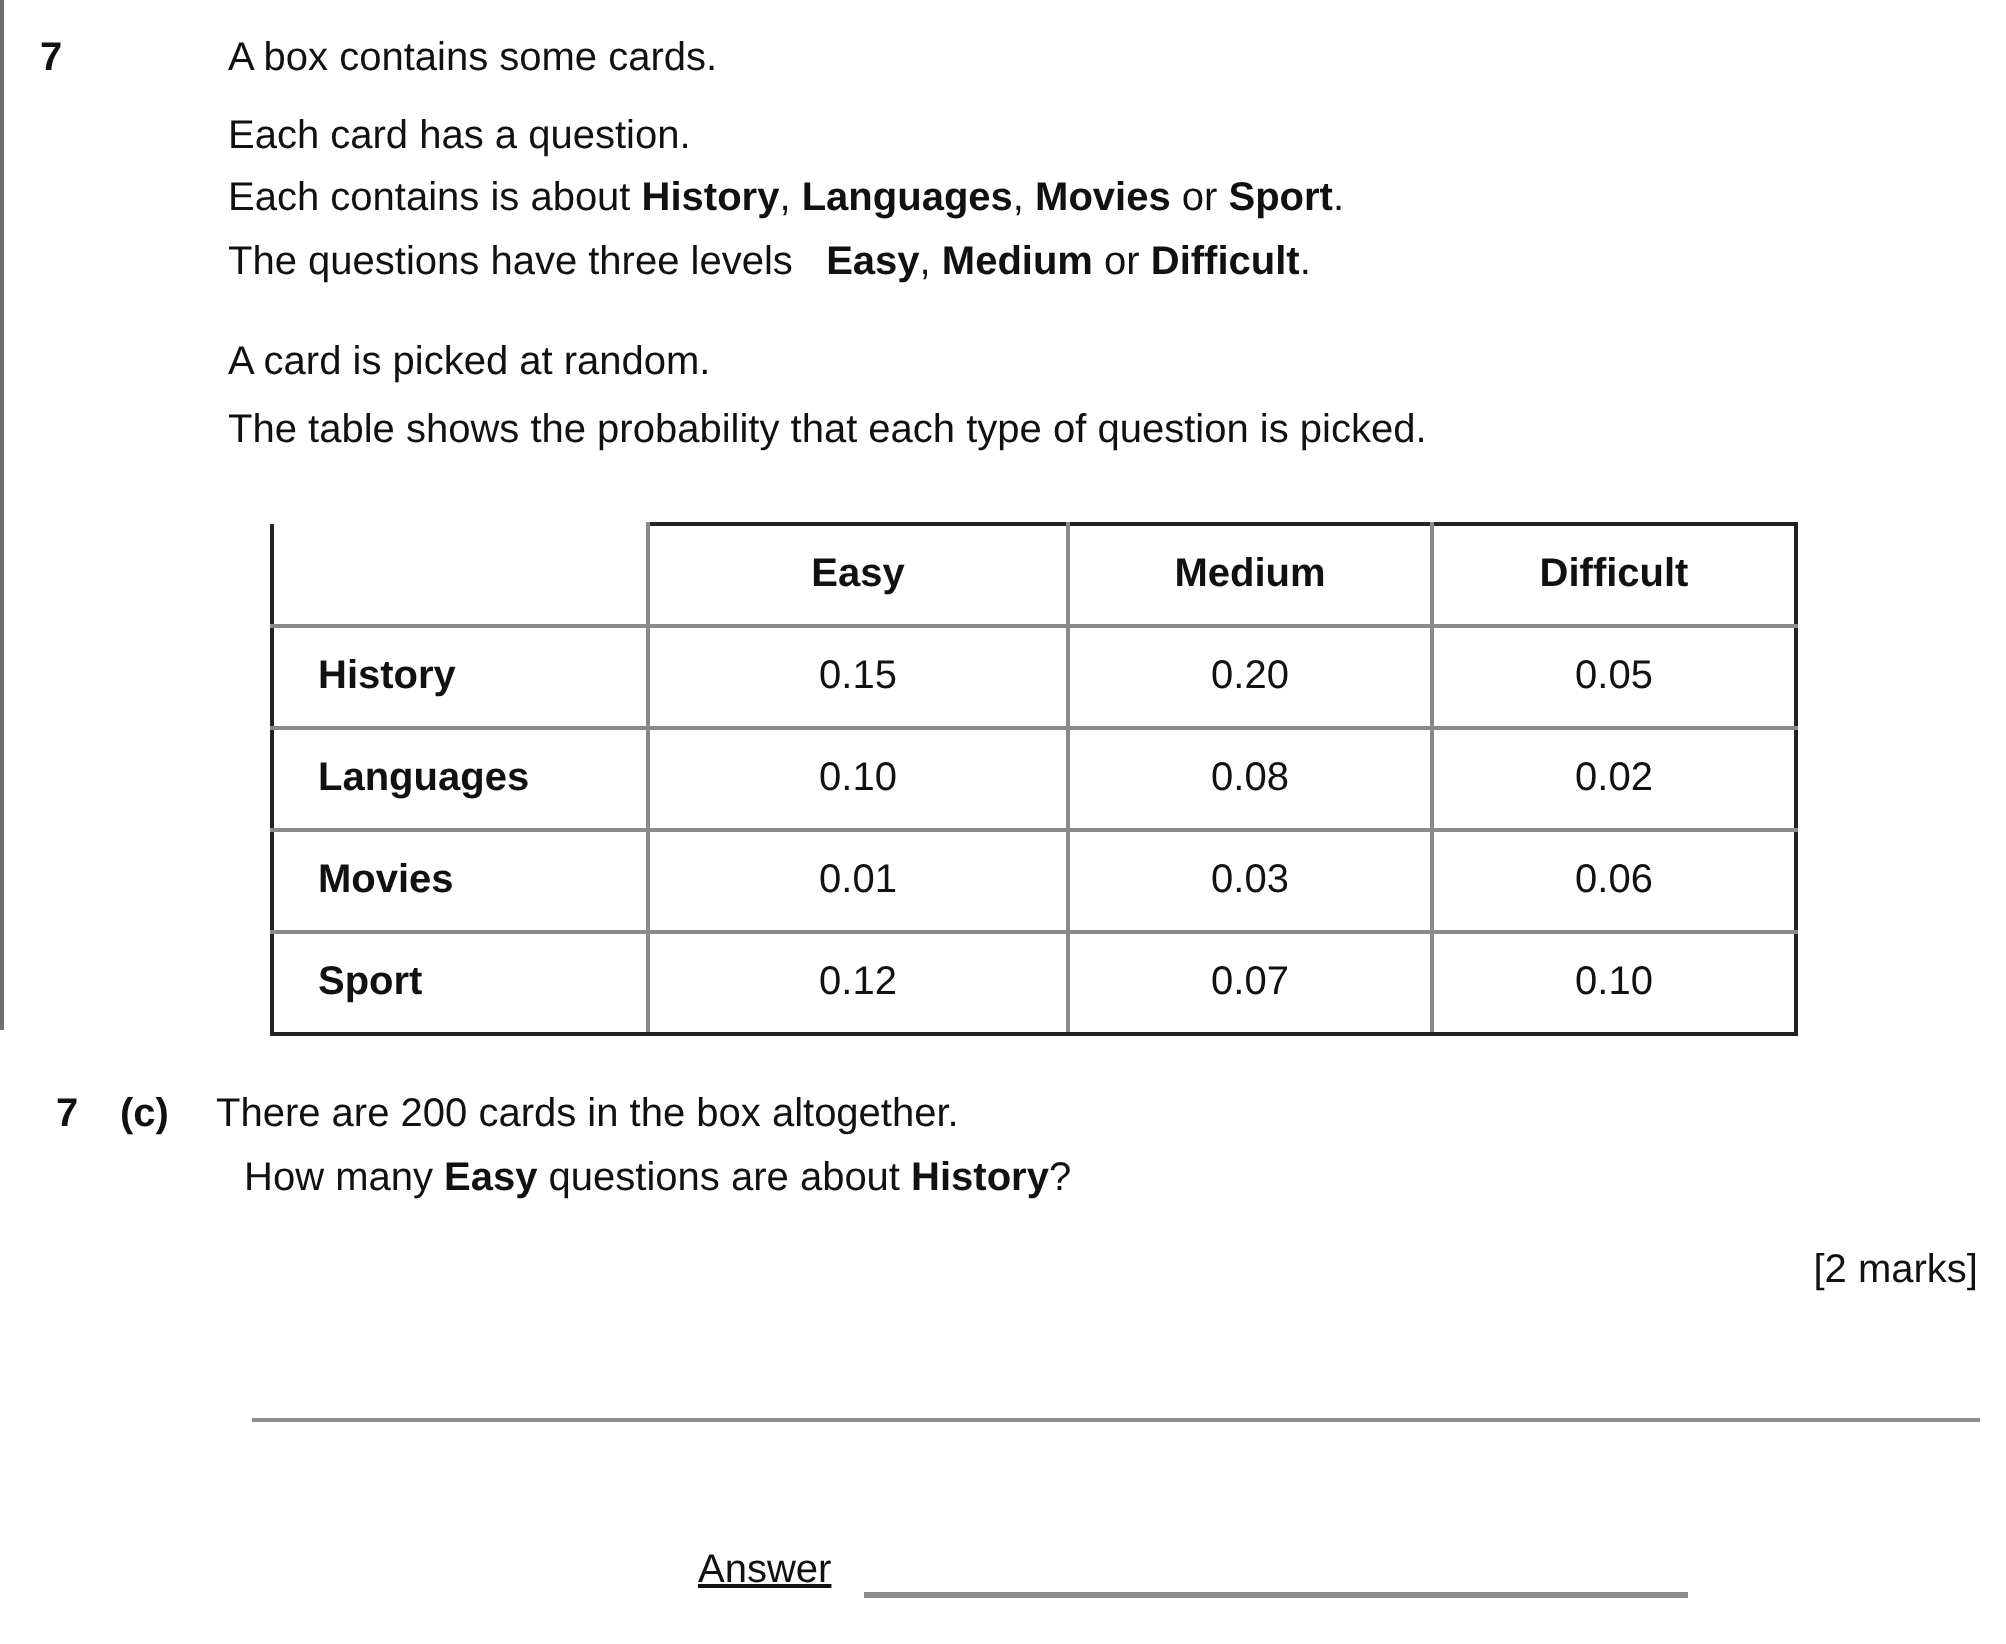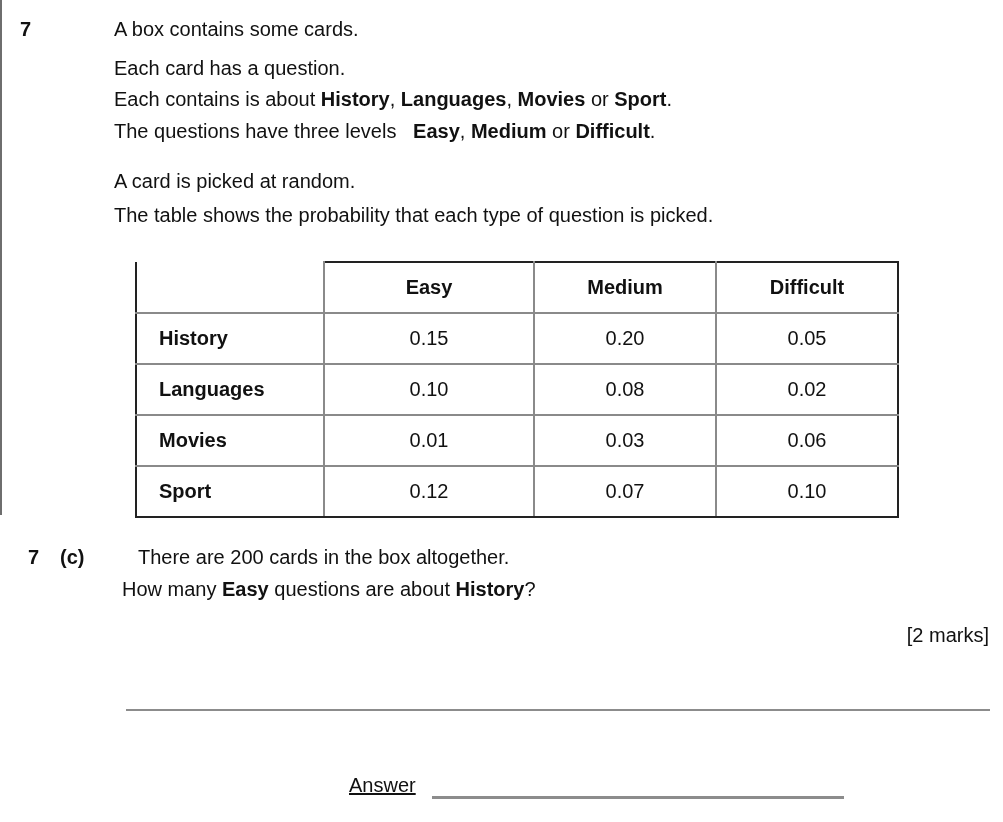--- a/index.html
+++ b/index.html
@@ -76,21 +76,21 @@
     <td class="rowh">Sport</td>
     <td class="c1">0.12</td>
     <td class="c2">0.07</td>
     <td class="c3">0.10</td>
   </tr>
 </tbody>
   </table>
 
 <div class="abs partnum">7</div>
 <div class="abs partlbl">(c)</div>
-<div class="abs" style="left:138px; top:546px;">There are 200 cards in the box altogether.</div>
+<div class="abs" style="left:108px; top:546px;">There are 200 cards in the box altogether.</div>
 <div class="abs" style="left:122px; top:578px;">
   <span>How many </span><b>Easy</b><span> questions are about </span><b>History</b><span>?</span>
 </div>
 <div class="abs marks">[2 marks]</div>
 
 <div class="workline"></div>
 
 <div class="abs answer-lbl">Answer</div>
 <div class="answer-line"></div>
 

